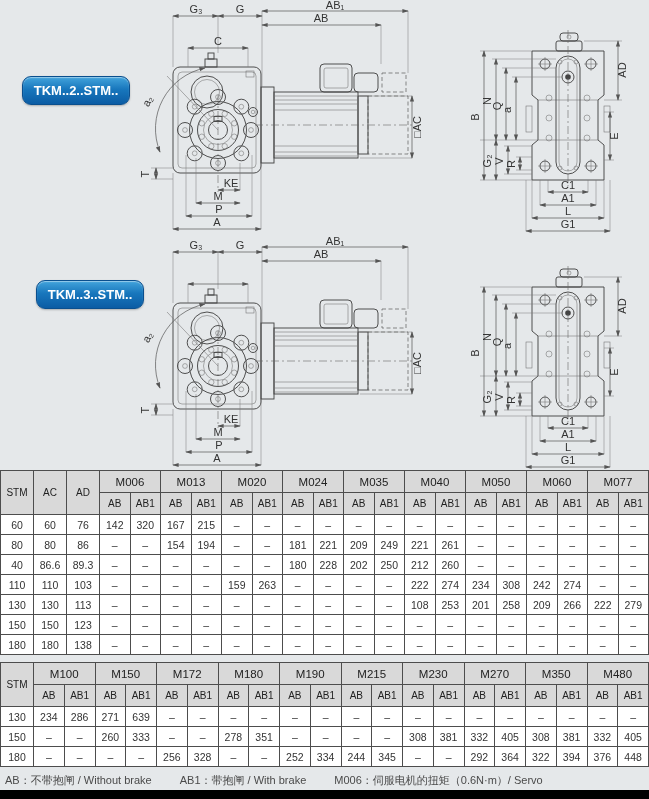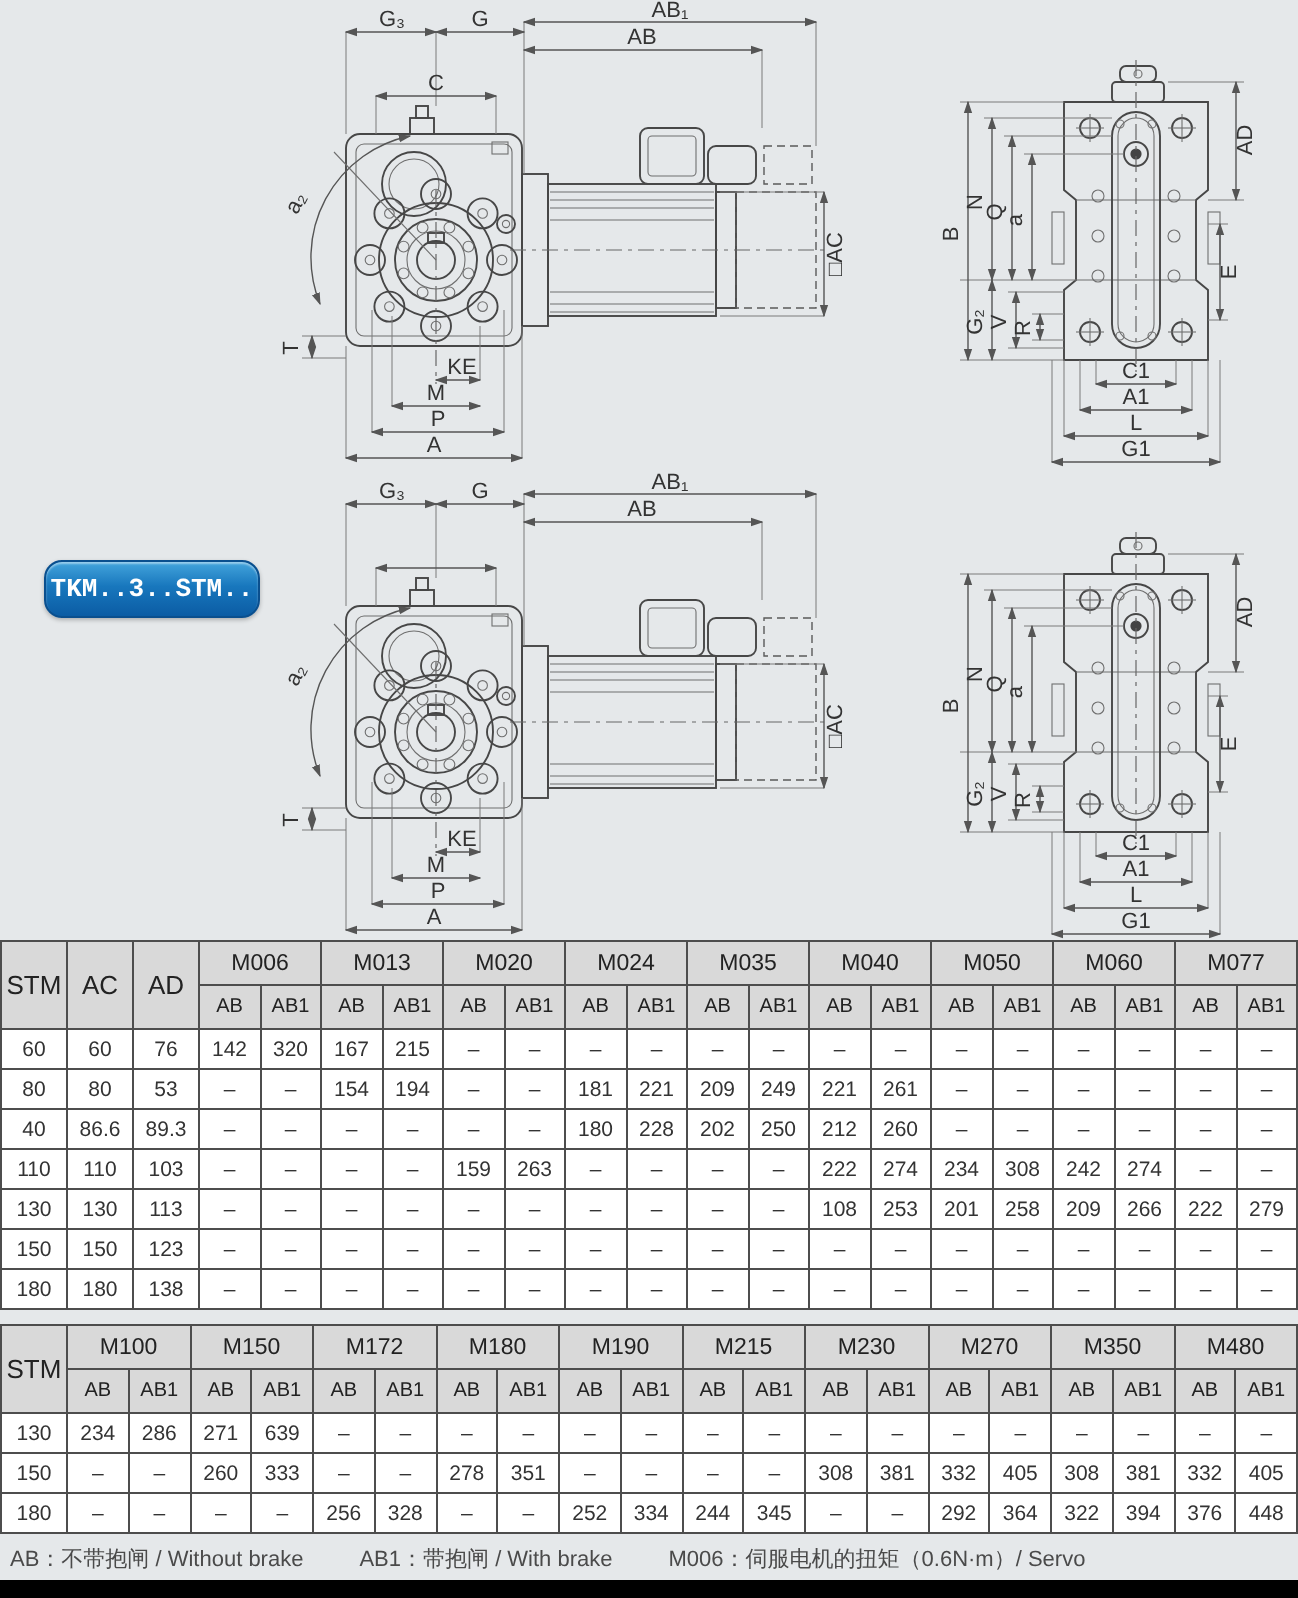--- a/index.html
+++ b/index.html
@@ -7,51 +7,54 @@
   .page{position:relative;width:649px;height:799px;background:#e5e8ea;overflow:hidden;}
   .drawings-area{position:relative;width:649px;height:470px;background:#e5e8ea;}
   .drawing{position:absolute;left:0;}
   #drawing-0{top:0;}
   .badge{position:absolute;width:106px;height:27px;border-radius:9px;
     background:linear-gradient(#43a4dc 0%,#1877bd 45%,#0b5ca4 100%);
     border:1px solid #0a4f8e;color:#fff;font-weight:bold;font-size:13px;
     display:flex;align-items:center;justify-content:center;
     box-shadow:inset 0 1px 1px rgba(255,255,255,.45),0 1px 2px rgba(0,0,0,.25);}
   #badge-0{left:22px;top:76px;}
-  #badge-1{left:22px;top:280px;font-family:Liberation Mono, monospace;}
+  #badge-1{left:36px;top:280px;}
 
   
   .part{stroke:#474747;stroke-width:.95;fill:none;}
   .light{stroke:#6f6f6f;stroke-width:.55;fill:none;}
   .dim{stroke:#555;stroke-width:.7;fill:none;}
   .ext{stroke:#7a7a7a;stroke-width:.5;fill:none;}
   .cl{stroke:#666;stroke-width:.6;fill:none;stroke-dasharray:8 3 2 3;}
   .phantom{stroke:#5a5a5a;stroke-width:.7;fill:none;stroke-dasharray:4 2.5;}
   .dtext{font-size:11px;fill:#333;text-anchor:middle;}
 
   table{border-collapse:collapse;width:649px;table-layout:fixed;background:#fff;}
   th,td{border:1px solid #4d4d4d;text-align:center;padding:0;overflow:hidden;}
   thead th{background:#d9d9d9;color:#222;font-weight:normal;}
   th.grp{font-size:11.5px;height:21px;}
   th.sub{font-size:10px;height:21px;}
-  th.fx{font-size:13px;width:32px;}
+  th.fx{font-size:10px;width:32px;}
   td{font-size:10.5px;height:19px;color:#333;}
   #table1{margin-top:0;}
   #table2{margin-top:7px;}
   .notes{padding:6px 5px 0 5px;font-size:11px;color:#4a4a4a;line-height:15px;}
   .notes span{margin-right:28px;}
   .footer-bar{position:absolute;left:0;bottom:0;width:649px;height:9px;background:#000;}
 </style>
 </head>
 <body>
 
 <div class="page">
 
   <div class="drawings-area">
 
+    <div class="badge" id="badge-0">
+      <span>TKM..2..STM..</span>
+    </div>
     <div class="badge" id="badge-1">
       <span>TKM..3..STM..</span>
     </div>
 
     <svg id="drawing-0" class="drawing" width="649" height="234" viewBox="0 0 649 234">
       <defs>
         <marker id="arr" markerWidth="9" markerHeight="8" refX="8" refY="4" orient="auto-start-reverse">
           <path d="M0,1 L9,4 L0,7 z" fill="#555"></path>
         </marker>
       </defs>
@@ -564,21 +567,21 @@
           <td>–</td>
           <td>–</td>
           <td>–</td>
           <td>–</td>
           <td>–</td>
           <td>–</td>
         </tr>
         <tr>
           <td>80</td>
           <td>80</td>
-          <td>53</td>
+          <td>86</td>
           <td>–</td>
           <td>–</td>
           <td>154</td>
           <td>194</td>
           <td>–</td>
           <td>–</td>
           <td>181</td>
           <td>221</td>
           <td>209</td>
           <td>249</td>

